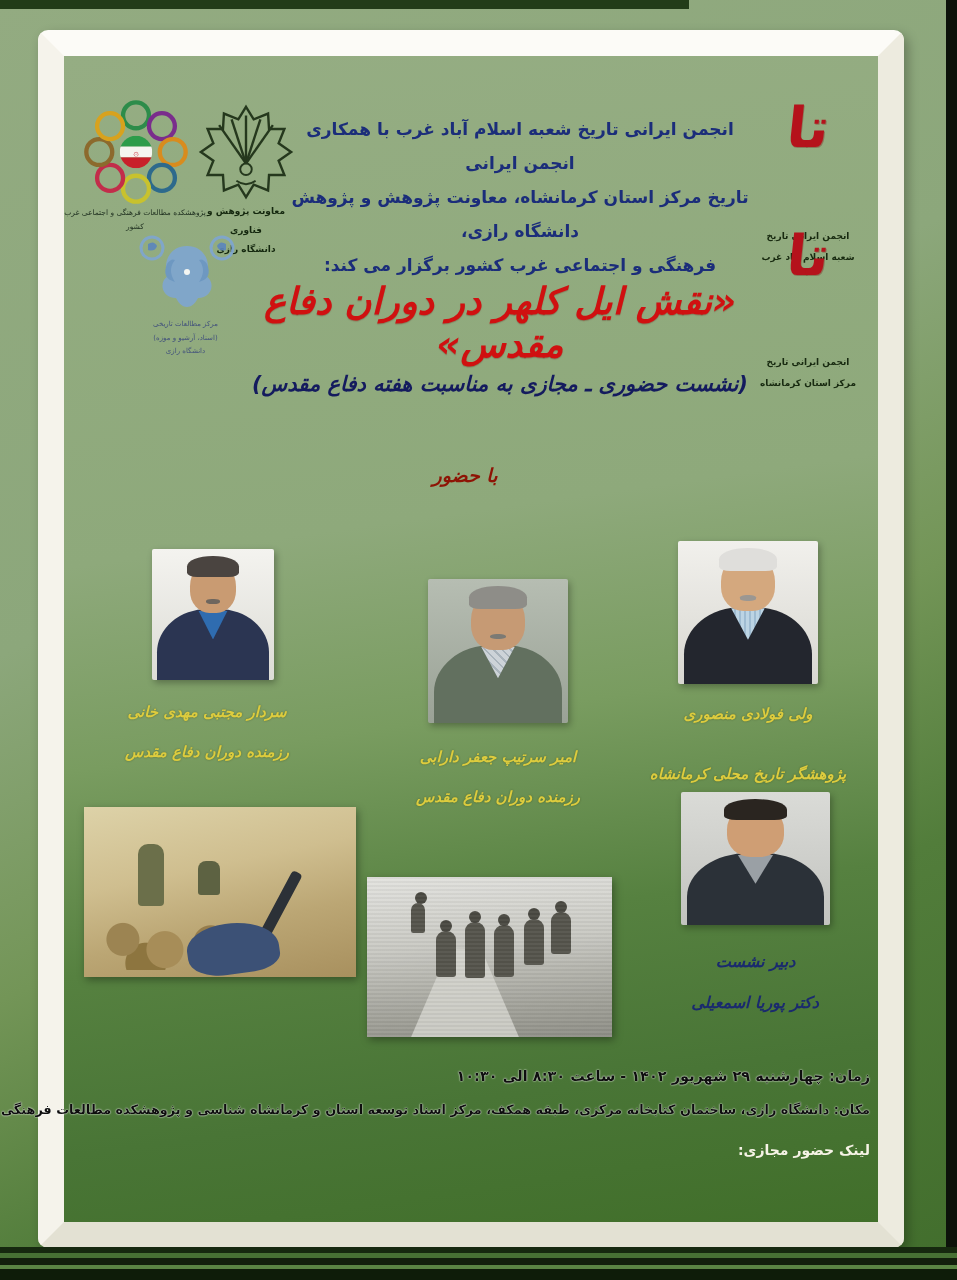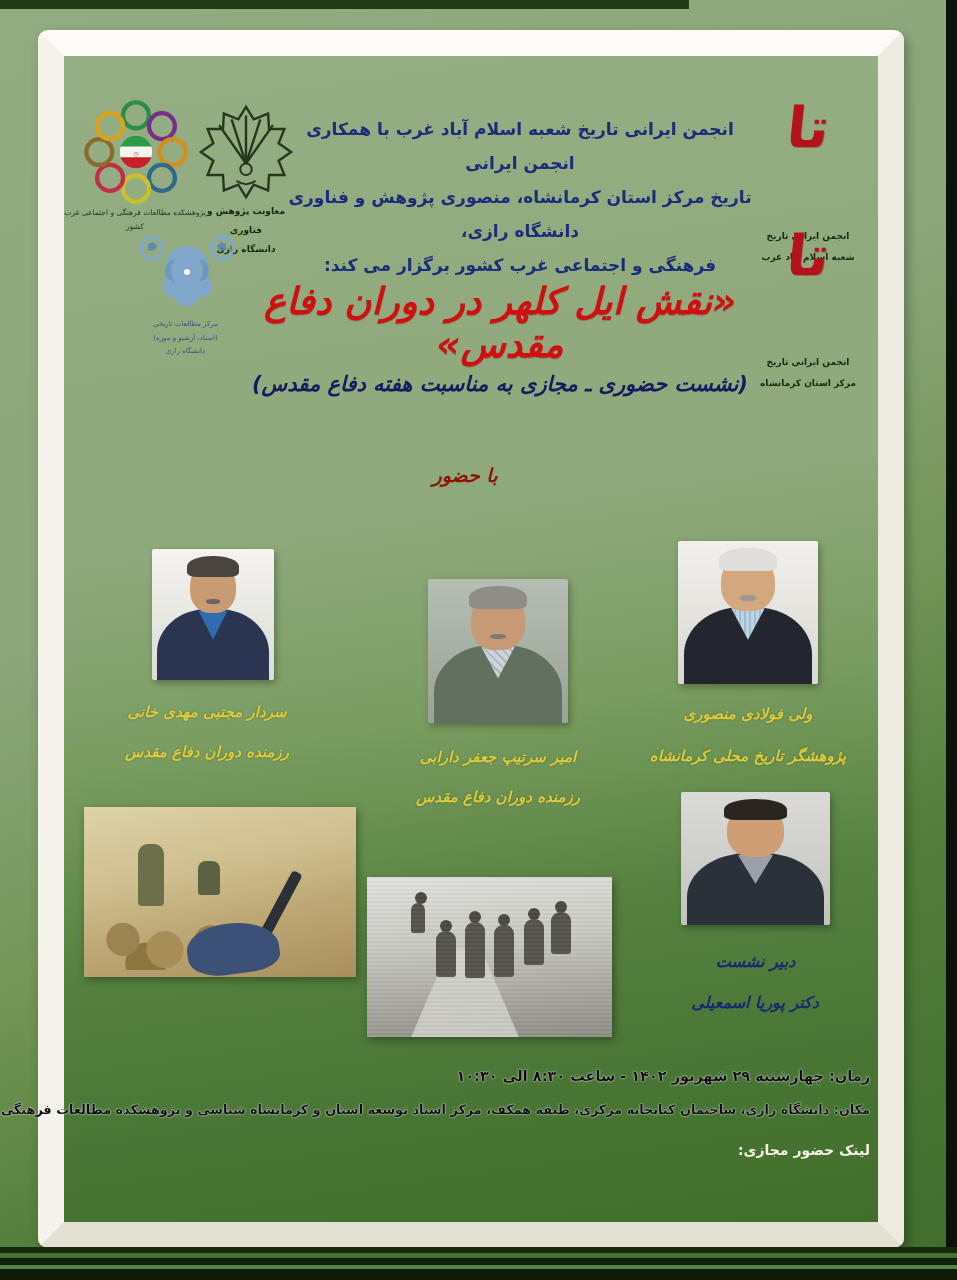--- a/index.html
+++ b/index.html
@@ -141,21 +141,21 @@
     <span style="display:block">شعبه اسلام آباد غرب</span>
   </div>
   <div class="abs ctr redglyph" style="left:762px;top:228px;width:92px;">تا</div>
   <div class="abs rtl ctr redcap" style="left:750px;top:304px;width:116px;">
     <span style="display:block">انجمن ایرانی تاریخ</span>
     <span style="display:block">مرکز استان کرمانشاه</span>
   </div>
 
   <div class="abs rtl ctr org-lines">
     <span style="display:block">انجمن ایرانی تاریخ شعبه اسلام آباد غرب با همکاری انجمن ایرانی</span>
-    <span style="display:block">تاریخ مرکز استان کرمانشاه، منصوری پژوهش و فناوری دانشگاه رازی،</span>
+    <span style="display:block">تاریخ مرکز استان کرمانشاه، معاونت پژوهش و پژوهش دانشگاه رازی،</span>
     <span style="display:block">فرهنگی و اجتماعی غرب کشور برگزار می کند:</span>
   </div>
 
   <div class="abs rtl ctr title">«نقش ایل کلهر در دوران دفاع مقدس»</div>
   <div class="abs rtl ctr subtitle">(نشست حضوری ـ مجازی به مناسبت هفته دفاع مقدس)</div>
   <div class="abs rtl ctr attend">با حضور</div>
 
   <div class="abs photo" style="left:152px;top:549px;width:122px;height:131px;background:linear-gradient(#f4f3ef,#dcdcd6);">
     <div class="torso" style="background:#2b3552;"></div>
     <div class="shirt" style="background:#2f6cb0;"></div>
@@ -177,21 +177,21 @@
   <div class="abs rtl ctr yname" style="left:388px;top:778px;width:220px;">رزمنده دوران دفاع مقدس</div>
 
   <div class="abs photo" style="left:678px;top:541px;width:140px;height:143px;background:linear-gradient(#f1f0ec,#d8d7d1);">
     <div class="torso" style="background:#23262e;"></div>
     <div class="shirt" style="background:repeating-linear-gradient(90deg,#bcd4e4 0 3px,#9fbcd2 3px 5px);"></div>
     <div class="head" style="background:#d4a87e;"></div>
     <div class="hair" style="background:#dfdedb;"></div>
     <div class="mus" style="background:#9b9792;"></div>
   </div>
   <div class="abs rtl ctr yname" style="left:648px;top:695px;width:200px;">ولی فولادی منصوری</div>
-  <div class="abs rtl ctr yname" style="left:628px;top:737px;width:240px;">پژوهشگر تاریخ محلی کرمانشاه</div>
+  <div class="abs rtl ctr yname" style="left:628px;top:755px;width:240px;">پژوهشگر تاریخ محلی کرمانشاه</div>
 
   <div class="abs war war1" style="left:84px;top:807px;width:272px;height:170px;">
     <div class="sold1"></div>
     <div class="sold2"></div>
     <div class="bags"></div>
     <div class="mortar"></div>
     <div class="tarp"></div>
   </div>
 
   <div class="abs war war2" style="left:367px;top:877px;width:245px;height:160px;">

